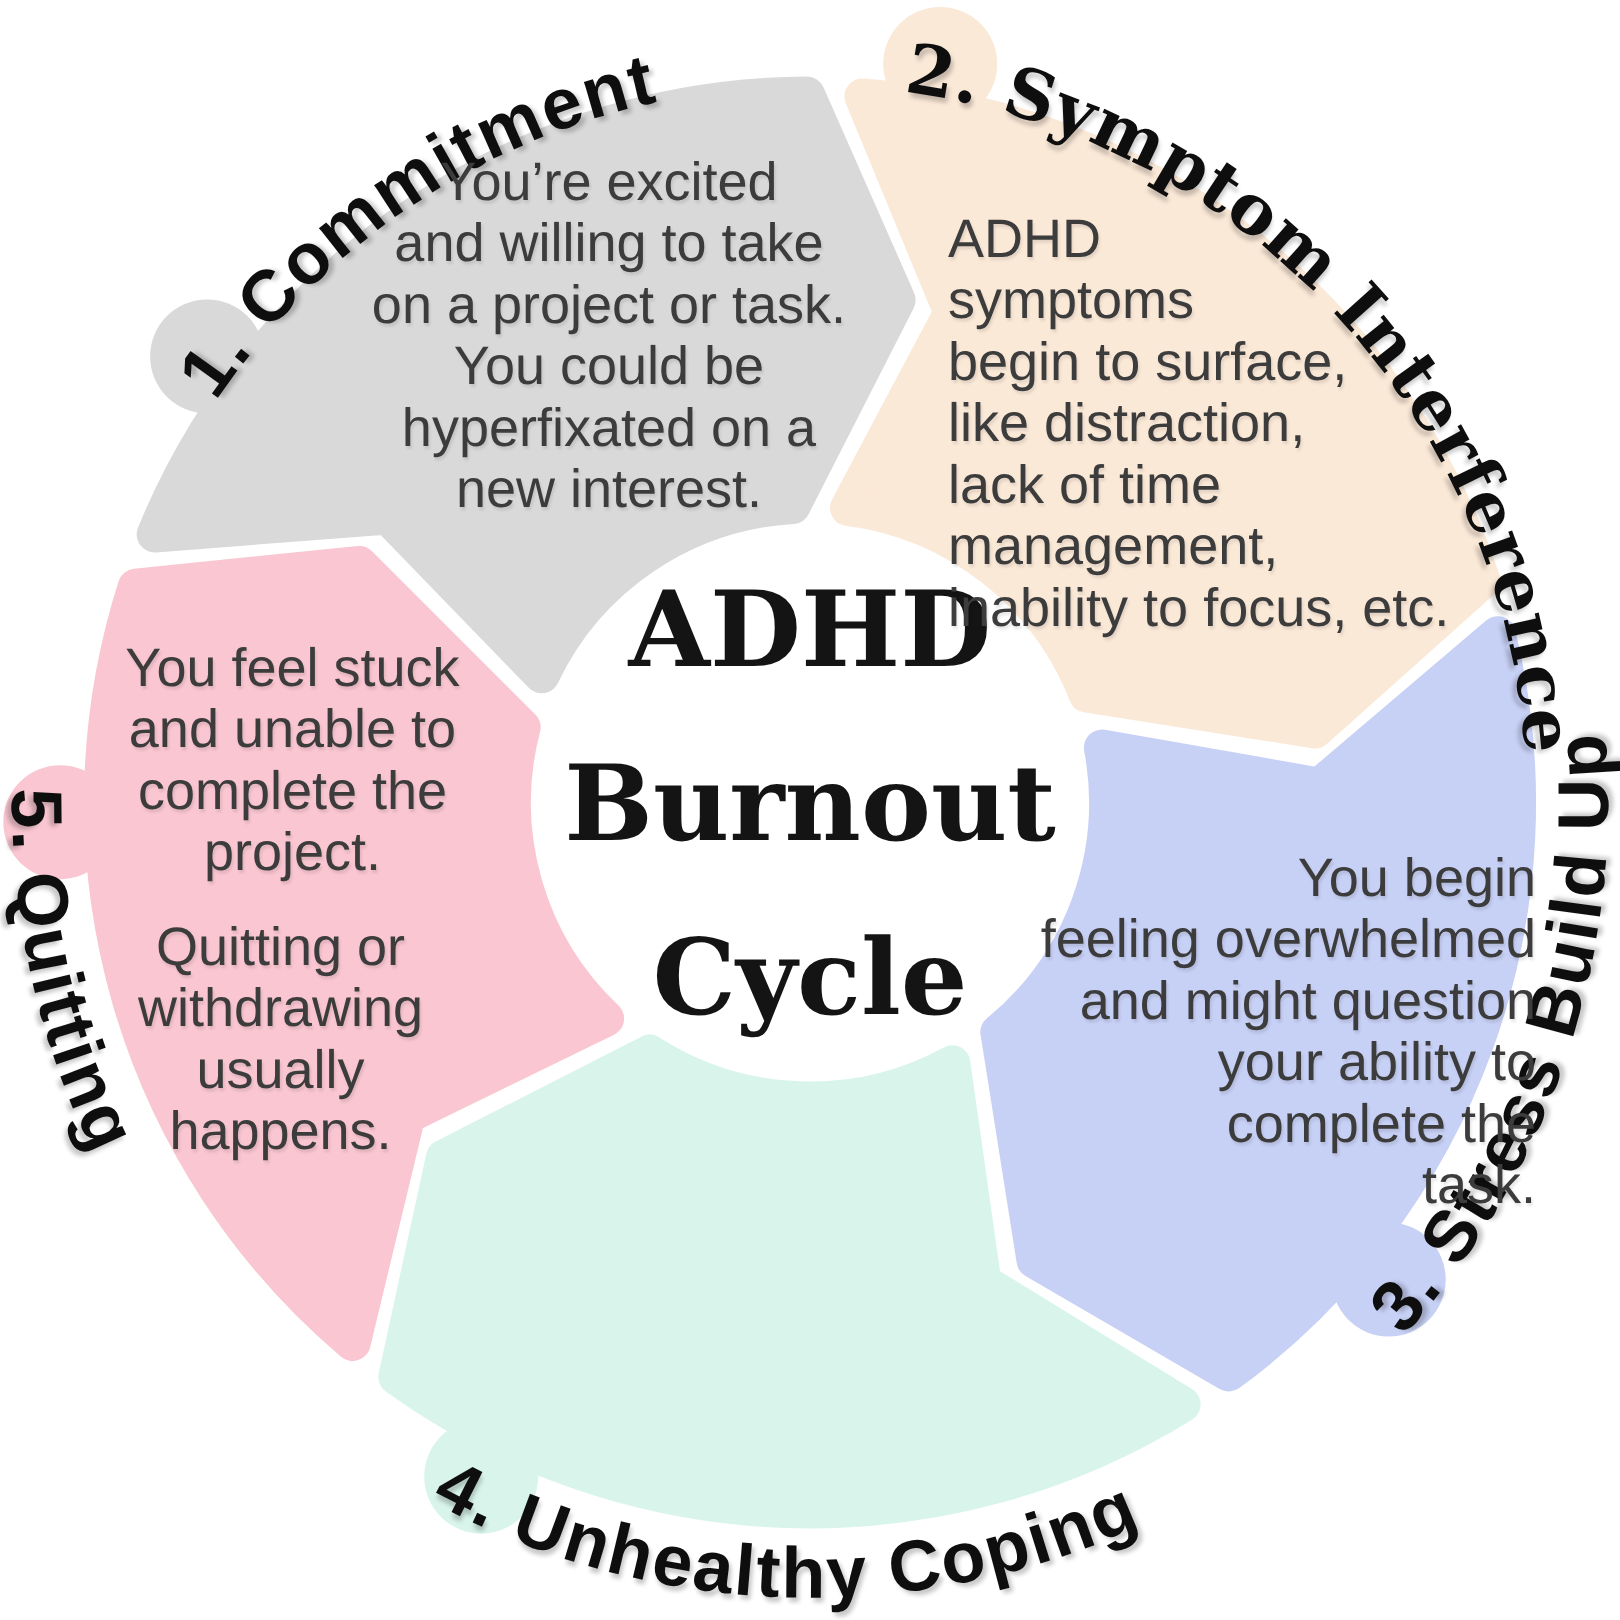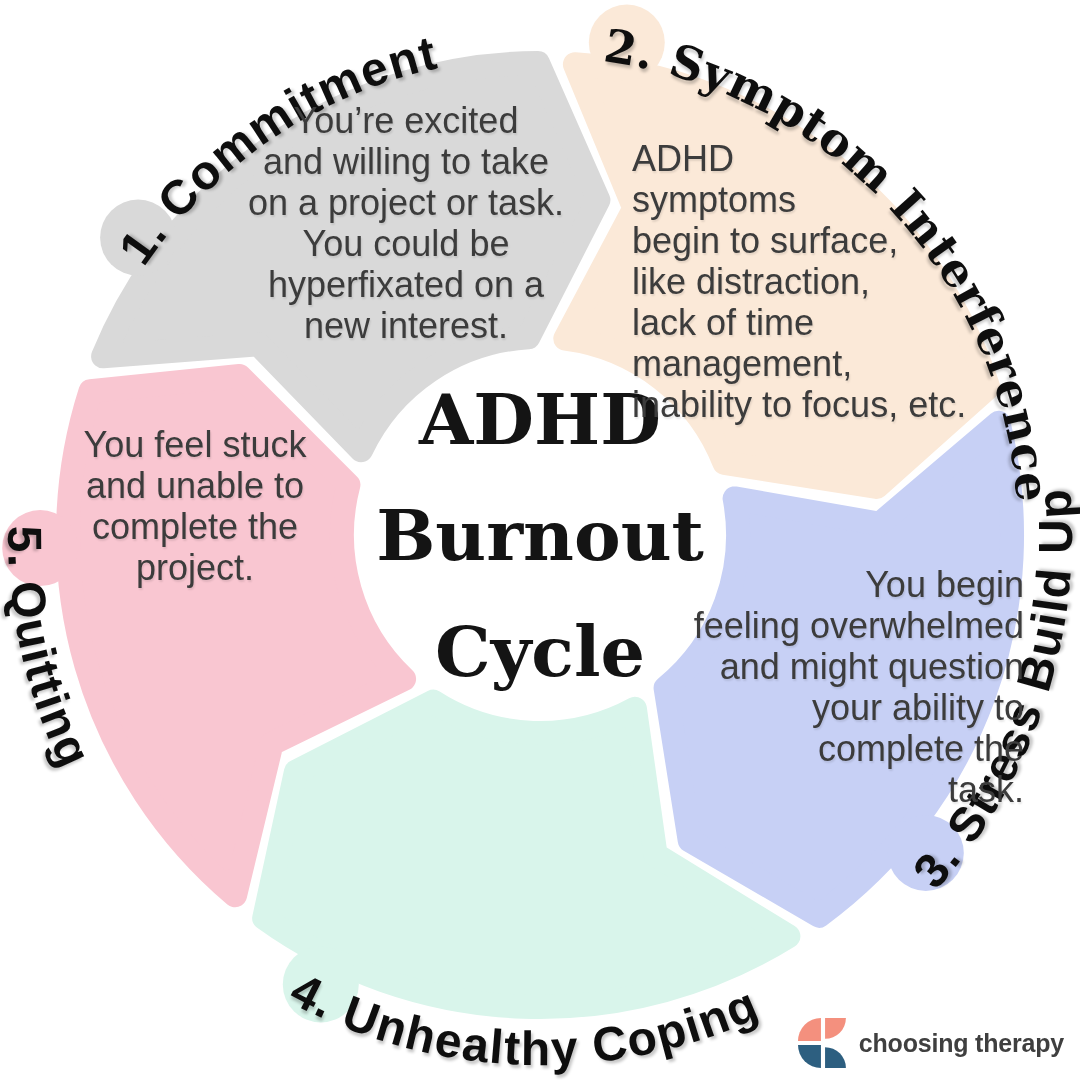--- a/index.html
+++ b/index.html
@@ -107,24 +107,19 @@
   <div class="seg-body" id="body-2">You begin
 feeling overwhelmed
 and might question
 your ability to
 complete the
 task.</div>
   <div class="seg-body" id="body-4">You feel stuck
 and unable to
 complete the
 project.</div>
+  <div class="seg-body" id="body-4b">Quitting or
+withdrawing
+usually
+happens.</div>
 
-  <div class="logo">
-    <svg class="logo-icon" viewBox="0 0 48 48">
-      <path d="M22 22 L0 22 A22 22 0 0 1 22 0 Z" fill="#F4907E"></path>
-      <path d="M22 26 L22 48 A22 22 0 0 1 0 26 Z" fill="#2D5F80"></path>
-      <path d="M26 0 L46 0 A20 20 0 0 1 26 20 Z" fill="#F4907E"></path>
-      <path d="M26 48 L46 48 A20 20 0 0 0 26 28 Z" fill="#2D5F80"></path>
-    </svg>
-    <span class="logo-text">choosing therapy</span>
-  </div>
 
 </div>
 
 </body></html>

